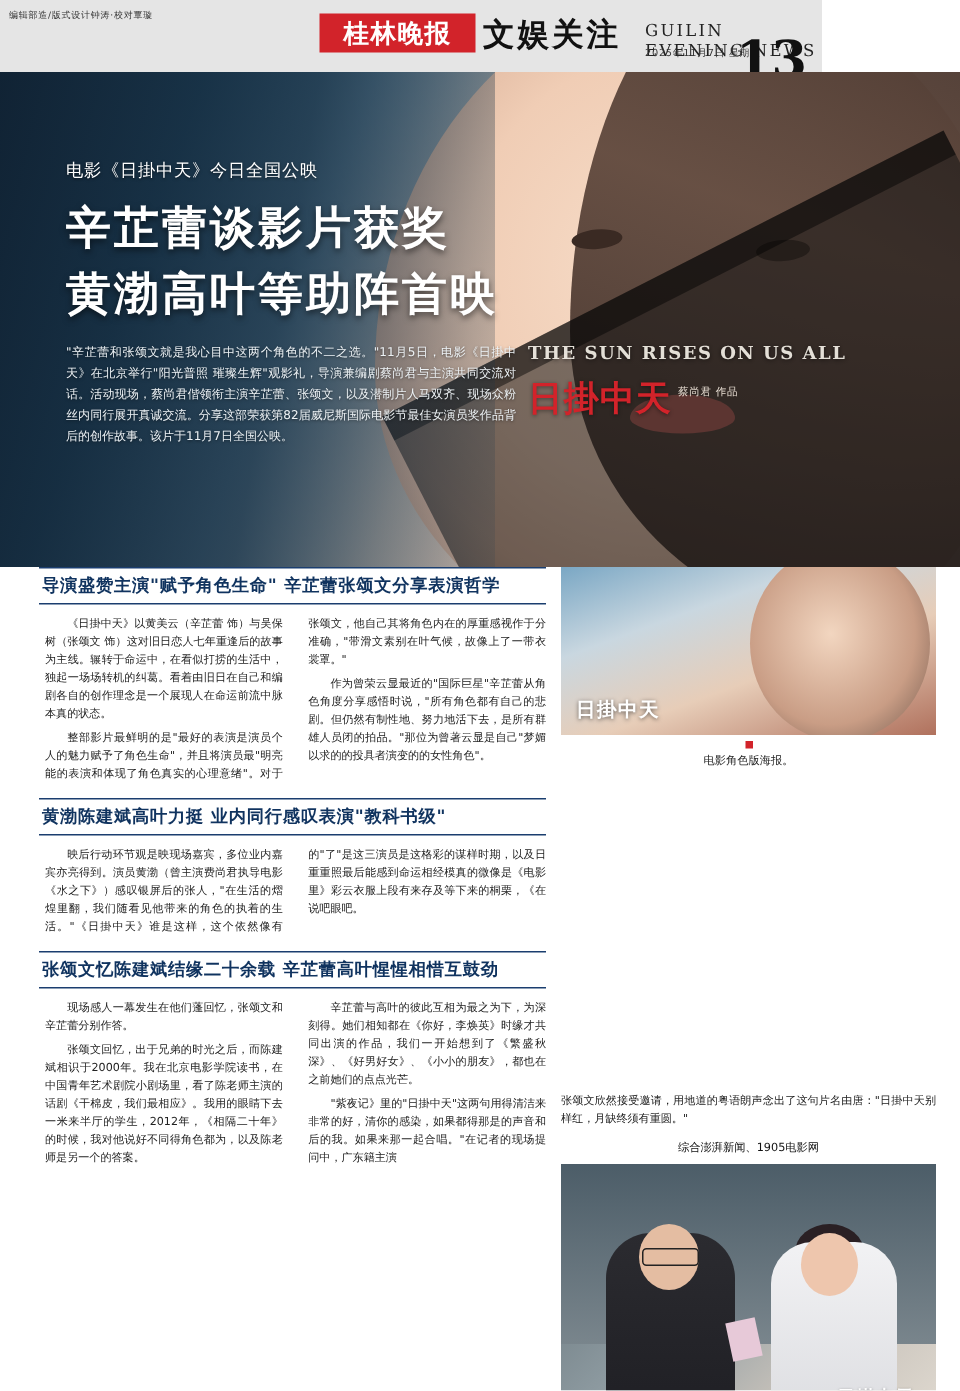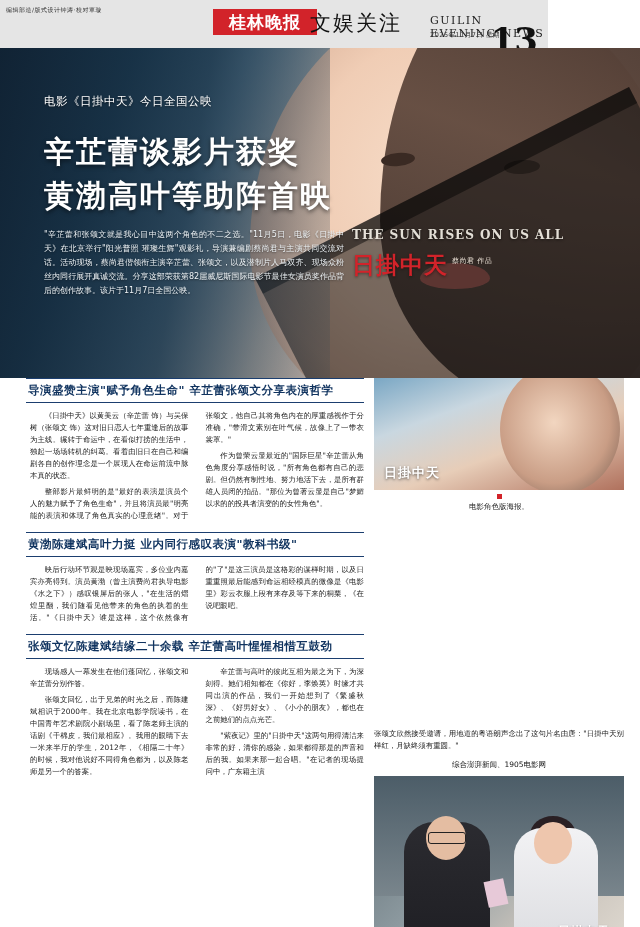--- a/index.html
+++ b/index.html
@@ -20,21 +20,21 @@
   .credit-line{
     position:absolute;left:6px;top:6px;font-size:6px;color:#333;letter-spacing:.5px;
   }
   .logo-red{
     position:absolute;left:213px;top:9px;width:104px;height:26px;background:#d2232a;
     color:#fff;font-size:17px;font-weight:bold;letter-spacing:1px;
     display:flex;align-items:center;justify-content:center;
     font-family:"DejaVu Serif","Liberation Serif",serif;
   }
   .section-title{
-    position:absolute;left:310px;top:9px;font-size:21px;font-weight:normal;color:#111;
+    position:absolute;left:322px;top:9px;font-size:21px;font-weight:bold;color:#111;
     letter-spacing:2px;font-family:"DejaVu Serif","Liberation Serif",serif;
   }
   .en-name{
     position:absolute;left:430px;top:14px;font-size:11px;color:#222;letter-spacing:1.5px;
     font-family:"DejaVu Serif","Liberation Serif",serif;
   }
   .issue-date{
     position:absolute;left:430px;top:31px;font-size:6.5px;color:#333;letter-spacing:.5px;
   }
   .page-num{
@@ -74,21 +74,21 @@
   .film-strip:before,.film-strip:after{
     content:"";position:absolute;left:0;width:100%;height:18px;background:rgba(0,0,0,.45);
   }
   .film-strip:before{top:0;}
   .film-strip:after{bottom:0;}
   .hero-overlay-dark{
     position:absolute;left:0;top:0;width:330px;height:330px;
     background:linear-gradient(100deg,rgba(12,28,44,.85) 0%,rgba(16,40,60,.72) 55%,rgba(30,60,80,.15) 100%);
   }
   .kicker{
-    position:absolute;left:44px;top:46px;color:#fff;font-size:11.5px;letter-spacing:.5px;
+    position:absolute;left:44px;top:58px;color:#fff;font-size:11.5px;letter-spacing:.5px;
     text-shadow:0 1px 2px rgba(0,0,0,.6);
   }
   .headline1,.headline2{
     position:absolute;left:44px;color:#ffffff;font-weight:bold;font-size:30px;letter-spacing:2px;
     font-family:"DejaVu Serif","Liberation Serif",serif;
     text-shadow:0 2px 4px rgba(0,0,0,.55);
   }
   .headline1{top:84px;}
   .headline2{top:128px;}
   .lede{

